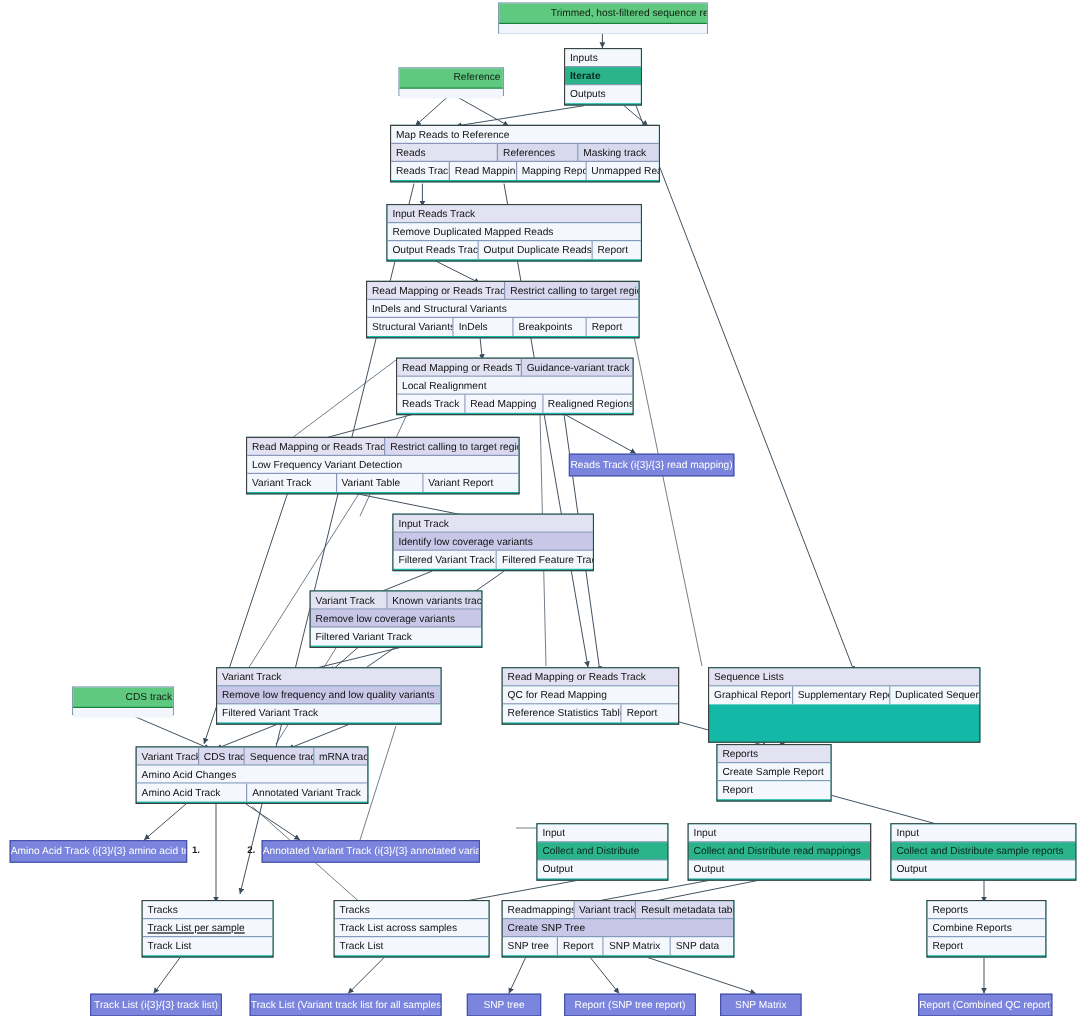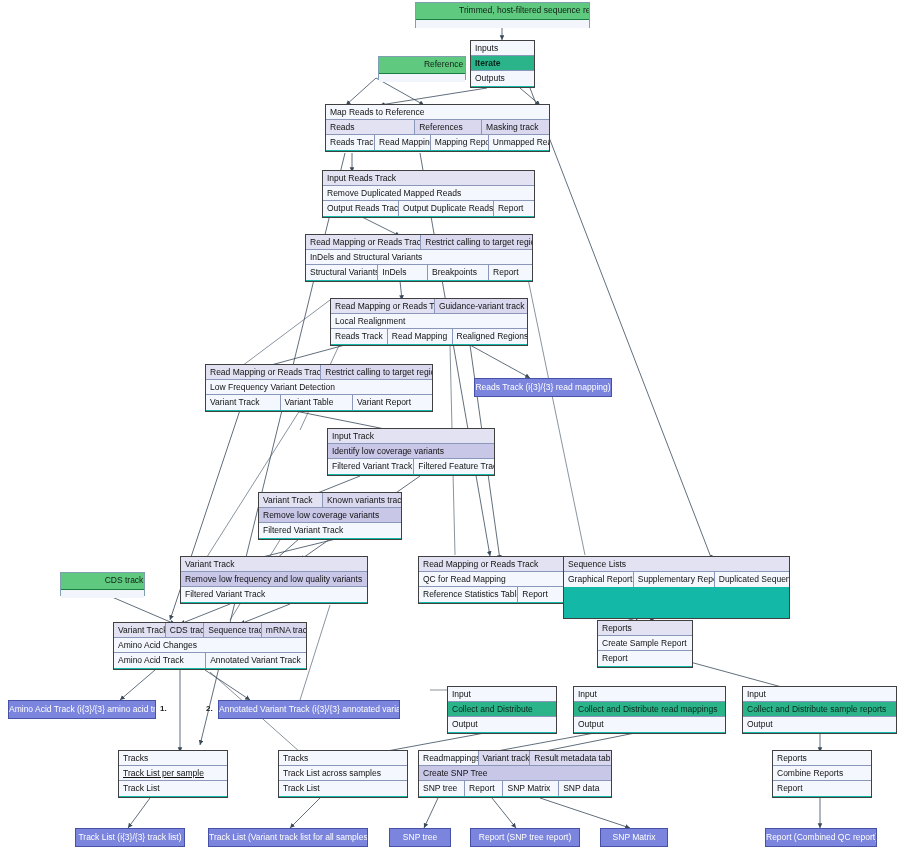--- a/index.html
+++ b/index.html
@@ -209,21 +209,21 @@
       <path d="M210,672 L300,752"></path>
       <path d="M470,690 L430,690"></path>
     </g>
   </svg>
 
   <div class="node input-node" style="left:415px; top:2px; width:175px; height:26px;">
     <div class="input-head">Trimmed, host-filtered sequence reads</div>
     <div class="input-foot"></div>
   </div>
 
-  <div class="node input-node" style="left:332px; top:56px; width:88px; height:24px;margin-left:46px;">
+  <div class="node input-node" style="left:332px; top:56px; width:88px; height:24px;">
     <div class="input-head">Reference</div>
     <div class="input-foot"></div>
   </div>
 
   <div class="node input-node" style="left:60px; top:572px; width:85px; height:24px;">
     <div class="input-head">CDS track</div>
     <div class="input-foot"></div>
   </div>
 
   <div class="node" style="left:470px; top:40px; width:65px; height:48px;">
@@ -377,21 +377,21 @@
     </div>
     <div class="row">
       <div class="cell body" style="width:100%;">QC for Read Mapping</div>
     </div>
     <div class="row last">
       <div class="cell plain" style="width:68%;">Reference Statistics Table</div>
       <div class="cell plain" style="width:32%;">Report</div>
     </div>
   </div>
 
-  <div class="node" style="left:563px; top:556px; width:227px; height:63px;">
+  <div class="node" style="left:590px; top:556px; width:227px; height:63px;">
     <div class="row">
       <div class="cell lav2" style="width:100%;">Sequence Lists</div>
     </div>
     <div class="row last">
       <div class="cell plain" style="width:31%;">Graphical Report</div>
       <div class="cell plain" style="width:36%;">Supplementary Report</div>
       <div class="cell plain" style="width:33%;">Duplicated Sequences</div>
     </div>
   </div>
 

